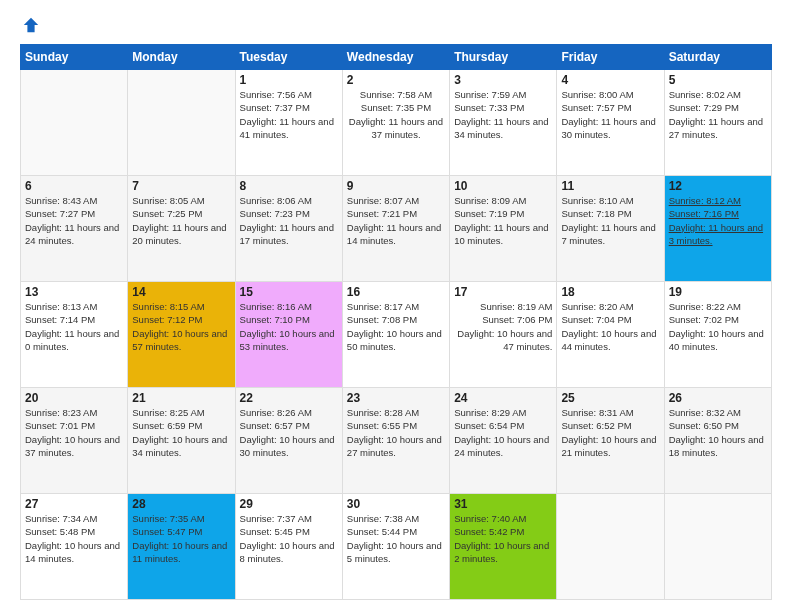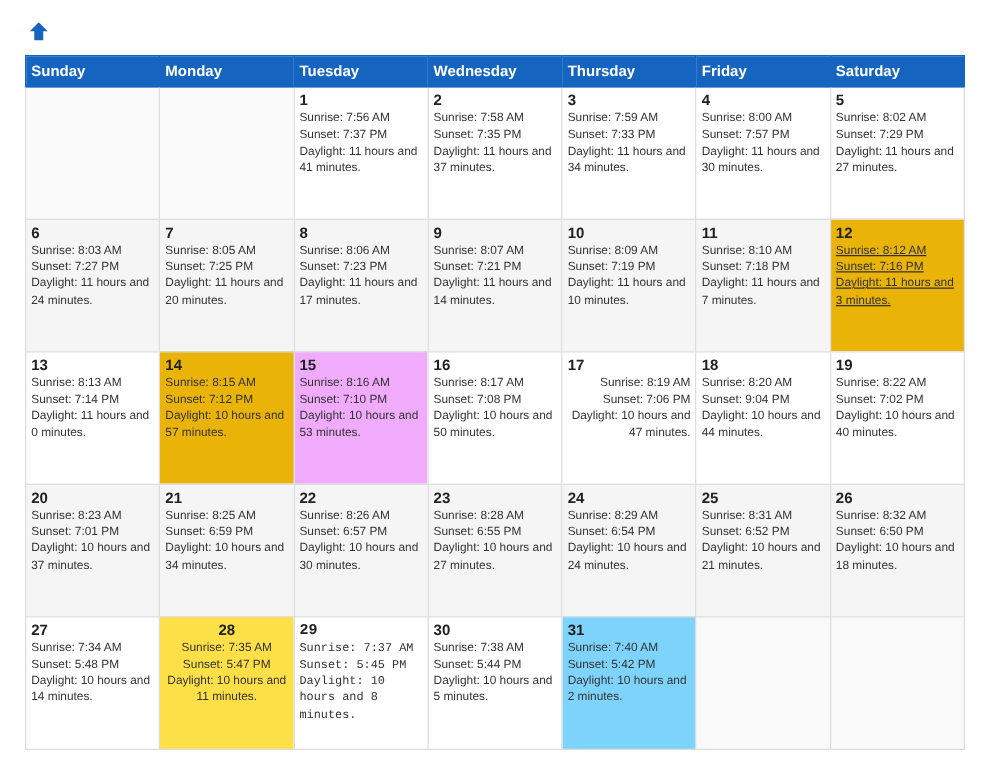--- a/index.html
+++ b/index.html
@@ -144,21 +144,21 @@
           <td class="empty-cell" style="background: rgb(250, 250, 250);"></td>
           <td class="empty-cell" style="background: rgb(250, 250, 250);"></td>
           <td style="background: rgb(255, 255, 255);">
             <span class="day-num">1</span>
             <div class="day-info" style="white-space: pre-line;">Sunrise: 7:56 AM
 Sunset: 7:37 PM
 Daylight: 11 hours and 41 minutes.</div>
           </td>
           <td style="background: rgb(255, 255, 255);">
             <span class="day-num">2</span>
-            <div class="day-info" style="white-space: pre-line;">Sunrise: 7:58 AM
+            <div class="day-info" style="white-space: pre-line; text-align: center;">Sunrise: 7:58 AM
 Sunset: 7:35 PM
 Daylight: 11 hours and 37 minutes.</div>
           </td>
           <td style="background: rgb(255, 255, 255);">
             <span class="day-num">3</span>
             <div class="day-info" style="white-space: pre-line;">Sunrise: 7:59 AM
 Sunset: 7:33 PM
 Daylight: 11 hours and 34 minutes.</div>
           </td>
           <td style="background: rgb(255, 255, 255);">
@@ -170,21 +170,21 @@
           <td style="background: rgb(255, 255, 255);">
             <span class="day-num">5</span>
             <div class="day-info" style="white-space: pre-line;">Sunrise: 8:02 AM
 Sunset: 7:29 PM
 Daylight: 11 hours and 27 minutes.</div>
           </td>
         </tr>
         <tr>
           <td style="background: rgb(245, 245, 245);">
             <span class="day-num">6</span>
-            <div class="day-info" style="white-space: pre-line;">Sunrise: 8:03 AM
+            <div class="day-info" style="white-space: pre-line;">Sunrise: 8:43 AM
 Sunset: 7:27 PM
 Daylight: 11 hours and 24 minutes.</div>
           </td>
           <td style="background: rgb(245, 245, 245);">
             <span class="day-num">7</span>
             <div class="day-info" style="white-space: pre-line;">Sunrise: 8:05 AM
 Sunset: 7:25 PM
 Daylight: 11 hours and 20 minutes.</div>
           </td>
           <td style="background: rgb(245, 245, 245);">
@@ -204,21 +204,21 @@
             <div class="day-info" style="white-space: pre-line;">Sunrise: 8:09 AM
 Sunset: 7:19 PM
 Daylight: 11 hours and 10 minutes.</div>
           </td>
           <td style="background: rgb(245, 245, 245);">
             <span class="day-num">11</span>
             <div class="day-info" style="white-space: pre-line;">Sunrise: 8:10 AM
 Sunset: 7:18 PM
 Daylight: 11 hours and 7 minutes.</div>
           </td>
-          <td style="background: #eab308;">
+          <td style="background: #0ea5e9;">
             <span class="day-num">12</span>
             <div class="day-info" style="white-space: pre-line; text-decoration: underline;">Sunrise: 8:12 AM
 Sunset: 7:16 PM
 Daylight: 11 hours and 3 minutes.</div>
           </td>
         </tr>
         <tr>
           <td style="background: rgb(255, 255, 255);">
             <span class="day-num">13</span>
             <div class="day-info" style="white-space: pre-line;">Sunrise: 8:13 AM
@@ -245,21 +245,21 @@
           </td>
           <td style="background: rgb(255, 255, 255);">
             <span class="day-num">17</span>
             <div class="day-info" style="white-space: pre-line; text-align: right;">Sunrise: 8:19 AM
 Sunset: 7:06 PM
 Daylight: 10 hours and 47 minutes.</div>
           </td>
           <td style="background: rgb(255, 255, 255);">
             <span class="day-num">18</span>
             <div class="day-info" style="white-space: pre-line;">Sunrise: 8:20 AM
-Sunset: 9:04 PM
+Sunset: 7:04 PM
 Daylight: 10 hours and 44 minutes.</div>
           </td>
           <td style="background: rgb(255, 255, 255);">
             <span class="day-num">19</span>
             <div class="day-info" style="white-space: pre-line;">Sunrise: 8:22 AM
 Sunset: 7:02 PM
 Daylight: 10 hours and 40 minutes.</div>
           </td>
         </tr>
         <tr>
@@ -306,39 +306,39 @@
 Daylight: 10 hours and 18 minutes.</div>
           </td>
         </tr>
         <tr>
           <td style="background: rgb(255, 255, 255);">
             <span class="day-num">27</span>
             <div class="day-info" style="white-space: pre-line;">Sunrise: 7:34 AM
 Sunset: 5:48 PM
 Daylight: 10 hours and 14 minutes.</div>
           </td>
-          <td style="background: #fde047; text-align: center;">
+          <td style="background: #0ea5e9;">
             <span class="day-num">28</span>
             <div class="day-info" style="white-space: pre-line;">Sunrise: 7:35 AM
 Sunset: 5:47 PM
 Daylight: 10 hours and 11 minutes.</div>
           </td>
-          <td style="background: rgb(255, 255, 255); font-family: Liberation Mono, monospace;">
+          <td style="background: rgb(255, 255, 255);">
             <span class="day-num">29</span>
             <div class="day-info" style="white-space: pre-line;">Sunrise: 7:37 AM
 Sunset: 5:45 PM
 Daylight: 10 hours and 8 minutes.</div>
           </td>
           <td style="background: rgb(255, 255, 255);">
             <span class="day-num">30</span>
             <div class="day-info" style="white-space: pre-line;">Sunrise: 7:38 AM
 Sunset: 5:44 PM
 Daylight: 10 hours and 5 minutes.</div>
           </td>
-          <td style="background: #7dd3fc;">
+          <td style="background: #84cc16;">
             <span class="day-num">31</span>
             <div class="day-info" style="white-space: pre-line;">Sunrise: 7:40 AM
 Sunset: 5:42 PM
 Daylight: 10 hours and 2 minutes.</div>
           </td>
           <td class="empty-cell" style="background: rgb(250, 250, 250);"></td>
           <td class="empty-cell" style="background: rgb(250, 250, 250);"></td>
         </tr>
       </tbody>
   </table>

